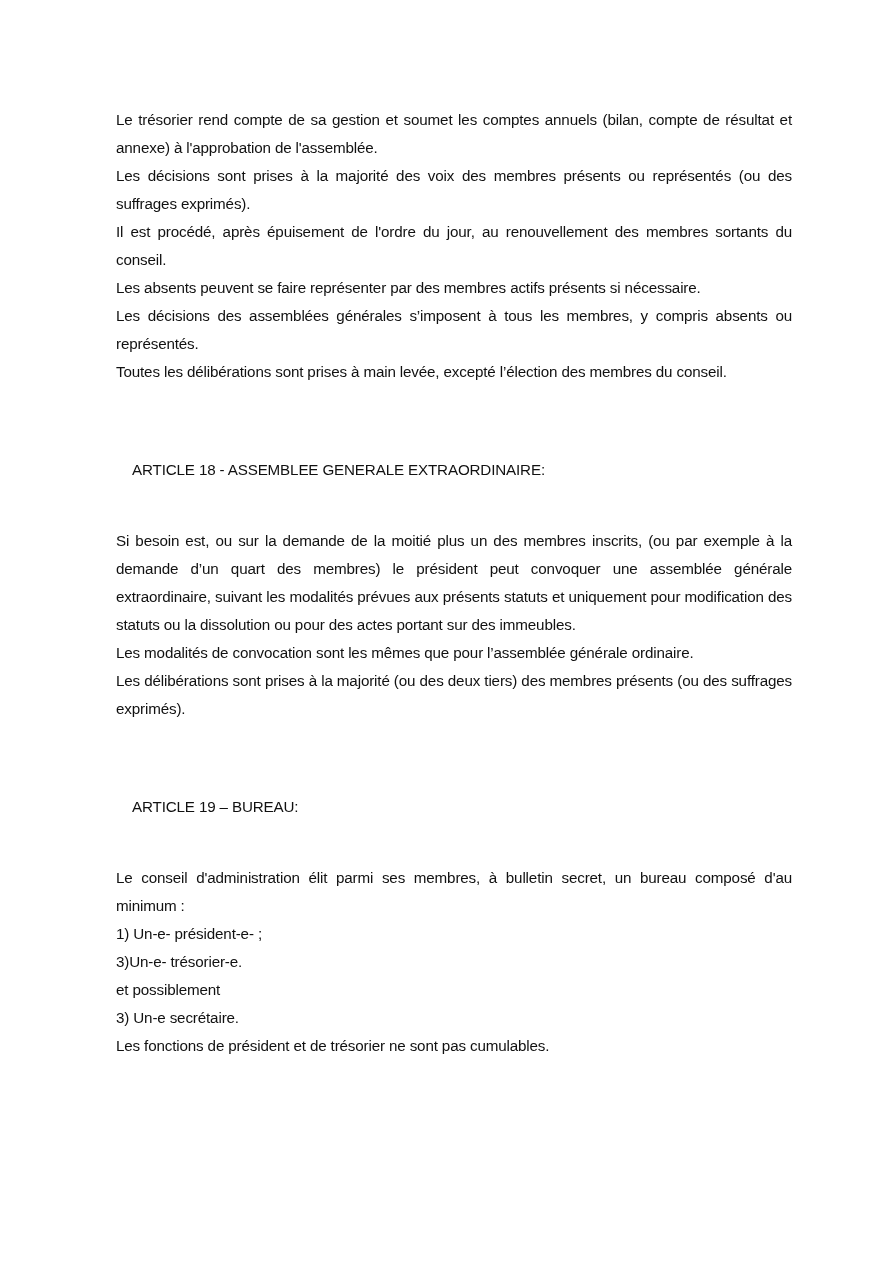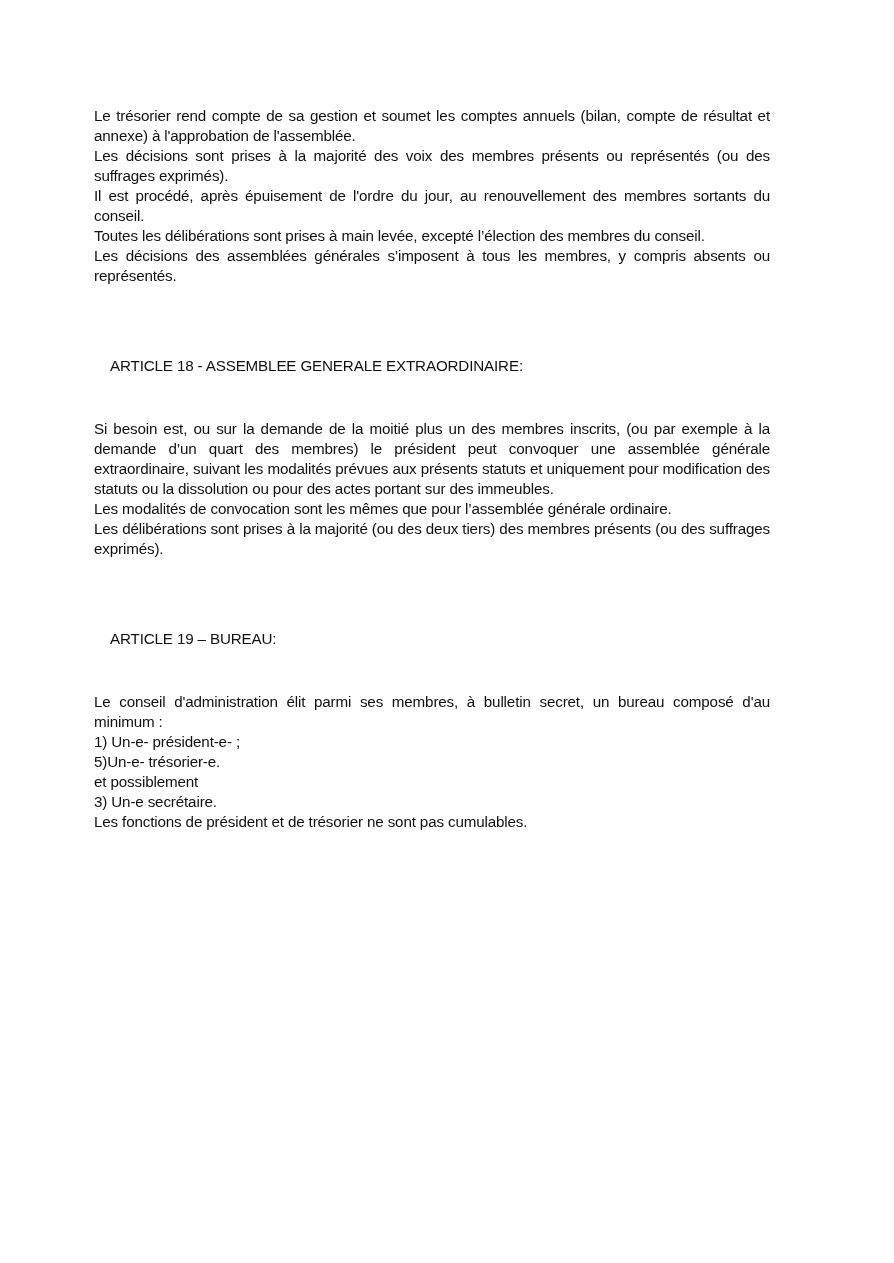--- a/index.html
+++ b/index.html
@@ -10,25 +10,25 @@
     body {
       width: 894px;
       height: 1263px;
       position: relative;
       overflow: hidden;
       font-family: "Liberation Sans", sans-serif;
       color: #111111;
     }
     .page {
       position: absolute;
-      left: 94px;
+      left: 116px;
       top: 106px;
       width: 676px;
       font-size: 15.2px;
-      line-height: 20px;
+      line-height: 28px;
       letter-spacing: -0.15px;
     }
     .para {
       margin: 0;
       text-align: justify;
     }
     .para.last-line-left {
       text-align: justify;
       text-align-last: left;
     }
@@ -41,42 +41,43 @@
   </style>
 </head>
 <body>
 
 <div class="page">
 
   <div>
     <p class="para last-line-left">Le trésorier rend compte de sa gestion et soumet les comptes annuels (bilan, compte de résultat et annexe) à l'approbation de l'assemblée.</p>
     <p class="para last-line-left">Les décisions sont prises à la majorité des voix des membres présents ou représentés (ou des suffrages exprimés).</p>
     <p class="para last-line-left">Il est procédé, après épuisement de l'ordre du jour, au renouvellement des membres sortants du conseil.</p>
+    <p class="para last-line-left">Les absents peuvent se faire représenter par des membres actifs présents si nécessaire.</p>
+    <p class="para last-line-left">Les décisions des assemblées générales s’imposent à tous les membres, y compris absents ou représentés.</p>
     <p class="para last-line-left">Toutes les délibérations sont prises à main levée, excepté l’élection des membres du conseil.</p>
-    <p class="para last-line-left">Les décisions des assemblées générales s’imposent à tous les membres, y compris absents ou représentés.</p>
   </div>
 
   <div class="gap-section"></div>
 
   <section>
     <p class="heading">ARTICLE 18 - ASSEMBLEE GENERALE EXTRAORDINAIRE:</p>
     <div class="gap-after-heading"></div>
     <p class="para last-line-left">Si besoin est, ou sur la demande de la moitié plus un des membres inscrits, (ou par exemple à la demande d’un quart des membres) le président peut convoquer une assemblée générale extraordinaire, suivant les modalités prévues aux présents statuts et uniquement pour modification des statuts ou la dissolution ou pour des actes portant sur des immeubles.</p>
     <p class="para last-line-left">Les modalités de convocation sont les mêmes que pour l’assemblée générale ordinaire.</p>
     <p class="para last-line-left">Les délibérations sont prises à la majorité (ou des deux tiers) des membres présents (ou des suffrages exprimés).</p>
   </section>
 
   <div class="gap-section"></div>
 
   <section>
     <p class="heading">ARTICLE 19 – BUREAU:</p>
     <div class="gap-after-heading"></div>
     <p class="para last-line-left">Le conseil d'administration élit parmi ses membres, à bulletin secret, un bureau composé d'au minimum :</p>
     <p class="para last-line-left">1) Un-e- président-e- ;</p>
-    <p class="para last-line-left">5)Un-e- trésorier-e.</p>
+    <p class="para last-line-left">3)Un-e- trésorier-e.</p>
     <p class="para last-line-left">et possiblement</p>
     <p class="para last-line-left">3) Un-e secrétaire.</p>
     <p class="para last-line-left">Les fonctions de président et de trésorier ne sont pas cumulables.</p>
   </section>
 
   <div class="gap-section"></div>
 
 
 </div>
 

